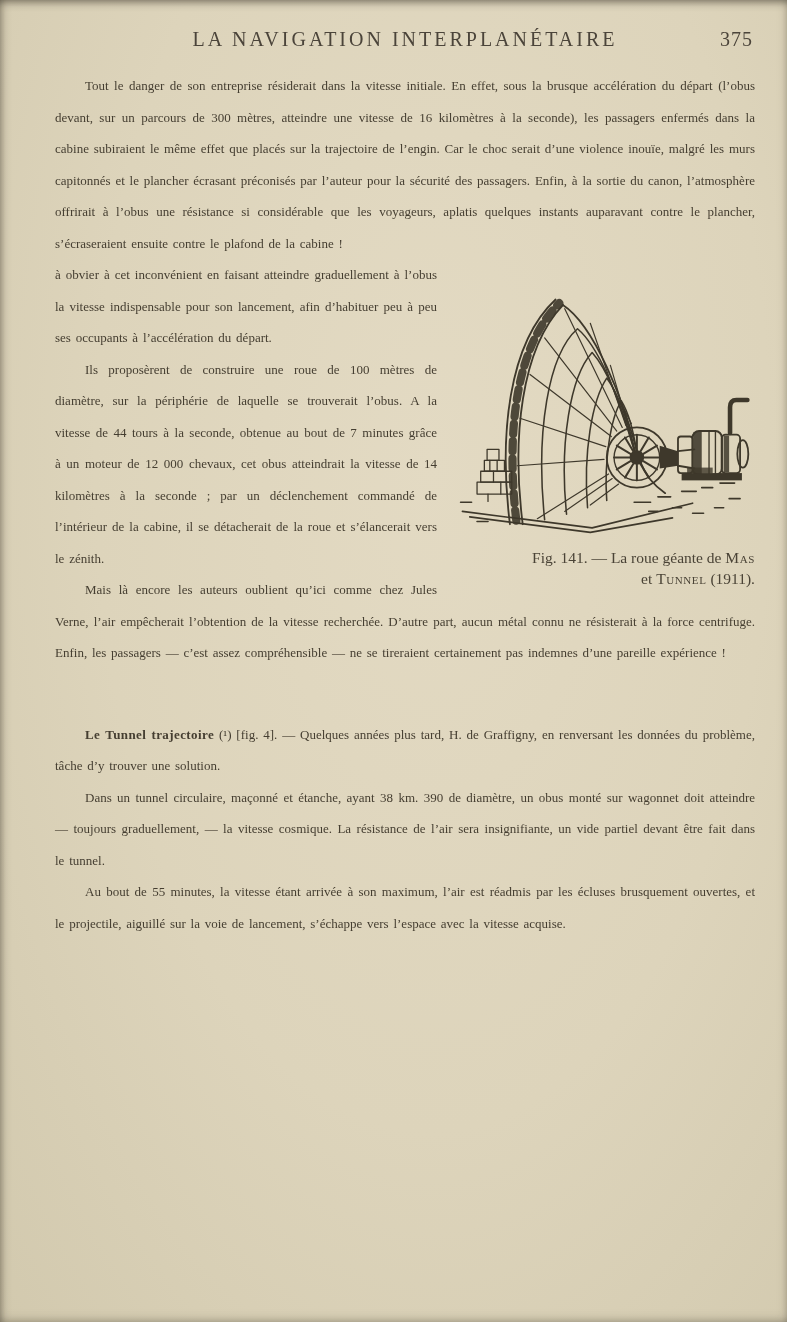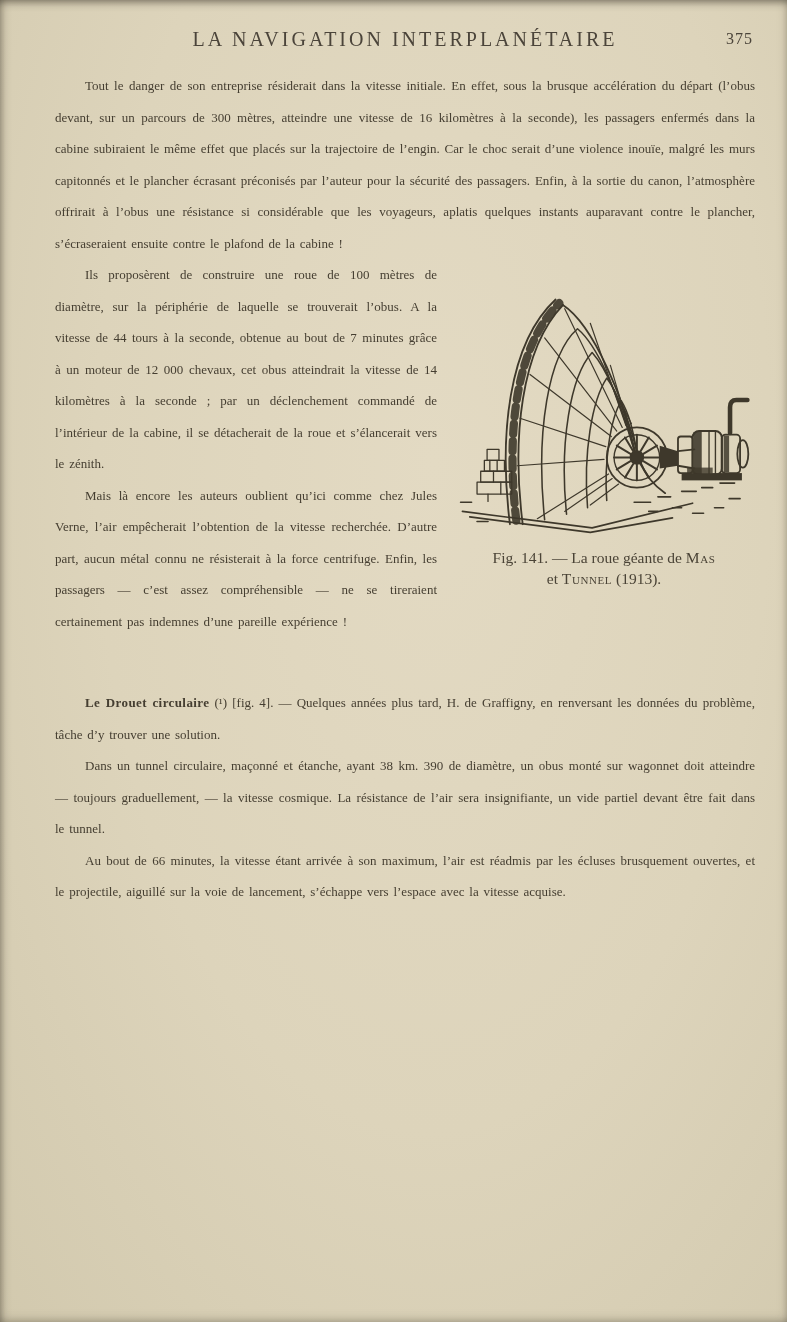--- a/index.html
+++ b/index.html
@@ -19,33 +19,33 @@
       inset 0 -7px 12px -7px rgba(70,64,52,.4);
     color:#453e31;
   }
   .content{width:700px;}
   .header{
     position:relative;text-align:center;
     font-size:20px;letter-spacing:3px;color:#4b443a;
     margin-bottom:16px;height:30px;line-height:30px;
   }
   .page-number{
-    position:absolute;right:2px;top:0;letter-spacing:1px;font-size:16px;
+    position:absolute;right:2px;top:0;letter-spacing:1px;font-size:20px;
     font-variant-numeric:oldstyle-nums;
   }
   p{
     margin:0;font-size:13px;line-height:31.5px;text-align:justify;
     word-spacing:1.5px;font-variant-numeric:oldstyle-nums;
   }
   .indent{text-indent:30px;}
   .section{margin-top:15px;}
   .tunnel{margin-top:50px;}
   .lead{font-weight:bold;letter-spacing:.4px;}
   .fig{
-    float:right;width:302px;margin:4px 0 6px 16px;text-align:center;
+    float:right;width:302px;margin:4px 0 6px 16px;text-align:right;
   }
   .fig svg{display:block;margin:0 auto;}
   figcaption{
     font-size:15.5px;line-height:21px;color:#4a4336;margin-top:10px;
     font-variant-numeric:oldstyle-nums;
   }
   .sc{font-variant:small-caps;letter-spacing:.6px;}
 </style>
 </head>
 <body>
@@ -113,24 +113,25 @@
           <rect x="263" y="185" width="9" height="46" fill="#3e382b" stroke="none" opacity="0.88"></rect>
           <path d="M280 184 v48 M287 184 v48" stroke-width="1.5"></path>
           <rect x="294" y="188" width="20" height="42" rx="4" stroke-width="2"></rect>
           <rect x="296" y="189" width="6" height="40" fill="#3e382b" stroke="none" opacity="0.85"></rect>
           <ellipse cx="317" cy="209" rx="6" ry="15" stroke-width="2"></ellipse>
           <rect x="250" y="230" width="66" height="8" fill="#3e382b" stroke="none"></rect>
           <rect x="256" y="224" width="28" height="6" fill="#3e382b" stroke="none" opacity="0.8"></rect>
           <path d="M303 186 L303 158 Q303 150 310 150 L322 150" stroke-width="5"></path>
         </g>
       </svg>
-      <figcaption><span>Fig. 141. — La roue géante de </span><span class="sc">Mas</span><br><span>et </span><span class="sc">Tunnel</span><span> (1913).</span></figcaption>
+      <figcaption><span>Fig. 141. — La roue géante de </span><span class="sc">Mas</span><br><span>et </span><span class="sc">Tunnel</span><span> (1911).</span></figcaption>
     </figure>
 
+    <p>à obvier à cet inconvénient en faisant atteindre graduellement à l’obus la vitesse indispensable pour son lancement, afin d’habituer peu à peu ses occupants à l’accélération du départ.</p>
     <p class="indent">Ils proposèrent de construire une roue de 100 mètres de diamètre, sur la périphérie de laquelle se trouverait l’obus. A la vitesse de 44 tours à la seconde, obtenue au bout de 7 minutes grâce à un moteur de 12 000 chevaux, cet obus atteindrait la vitesse de 14 kilomètres à la seconde ; par un déclenchement commandé de l’intérieur de la cabine, il se détacherait de la roue et s’élancerait vers le zénith.</p>
     <p class="indent">Mais là encore les auteurs oublient qu’ici comme chez Jules Verne, l’air empêcherait l’obtention de la vitesse recherchée. D’autre part, aucun métal connu ne résisterait à la force centrifuge. Enfin, les passagers — c’est assez compréhensible — ne se tireraient certainement pas indemnes d’une pareille expérience !</p>
 
-    <p class="indent section tunnel"><strong class="lead">Le Drouet circulaire</strong><span> (¹) [fig. 4]. — Quelques années plus tard, H. de Graffigny, en renversant les données du problème, tâche d’y trouver une solution.</span></p>
+    <p class="indent section tunnel"><strong class="lead">Le Tunnel trajectoire</strong><span> (¹) [fig. 4]. — Quelques années plus tard, H. de Graffigny, en renversant les données du problème, tâche d’y trouver une solution.</span></p>
     <p class="indent">Dans un tunnel circulaire, maçonné et étanche, ayant 38 km. 390 de diamètre, un obus monté sur wagonnet doit atteindre — toujours graduellement, — la vitesse cosmique. La résistance de l’air sera insignifiante, un vide partiel devant être fait dans le tunnel.</p>
-    <p class="indent">Au bout de 66 minutes, la vitesse étant arrivée à son maximum, l’air est réadmis par les écluses brusquement ouvertes, et le projectile, aiguillé sur la voie de lancement, s’échappe vers l’espace avec la vitesse acquise.</p>
+    <p class="indent">Au bout de 55 minutes, la vitesse étant arrivée à son maximum, l’air est réadmis par les écluses brusquement ouvertes, et le projectile, aiguillé sur la voie de lancement, s’échappe vers l’espace avec la vitesse acquise.</p>
 
   </div>
 </div>
 
 </body></html>

